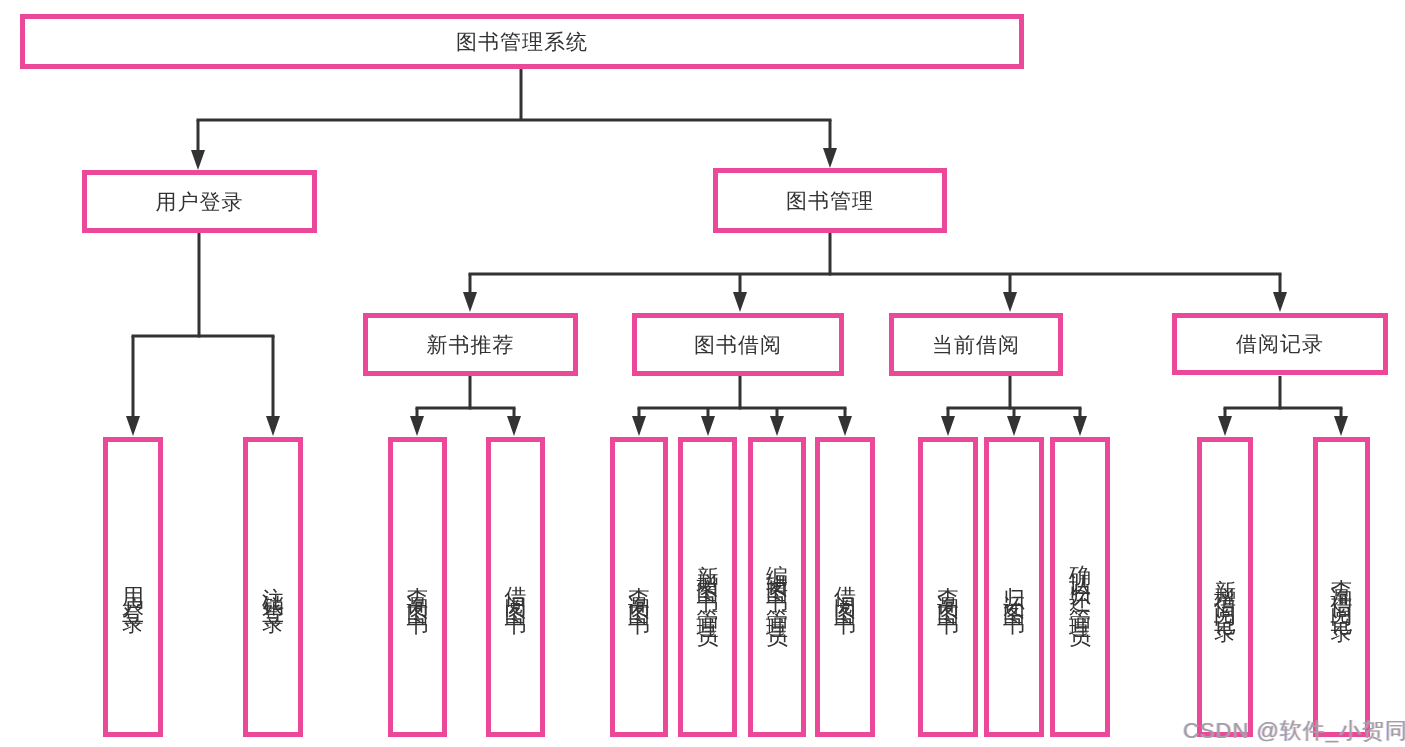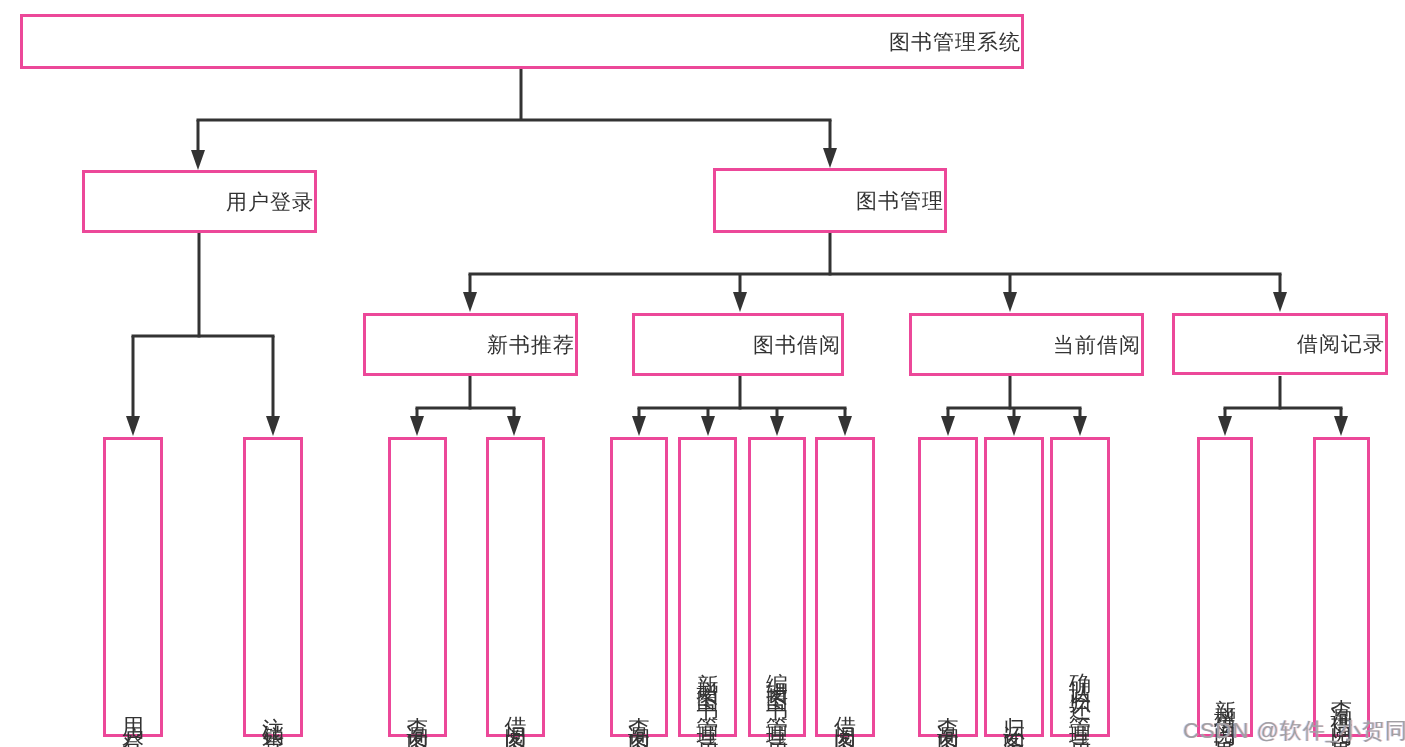--- a/index.html
+++ b/index.html
@@ -9,25 +9,25 @@
     background:#ffffff;
     font-family:"Liberation Sans","DejaVu Sans",sans-serif;
     overflow:hidden;
   }
   #connectors{position:absolute;left:0;top:0;width:1405px;height:747px;}
   #connectors line{stroke:#333333;stroke-width:3;}
   #connectors polygon{fill:#333333;}
   .box{
     position:absolute;
     box-sizing:border-box;
-    border:3px solid #ec4899;
+    border:5px solid #ec4899;
     background:#ffffff;
     display:flex;
     align-items:center;
-    justify-content:flex-end;
+    justify-content:center;
     color:#333333;
     z-index:2;
   }
   .box.h{font-size:21px;letter-spacing:1px;}
   .box.v{
     font-size:22px;
     writing-mode:vertical-rl;
     text-orientation:mixed;
     letter-spacing:0.40em;
     line-height:1;
@@ -136,21 +136,21 @@
   <div class="box h" style="left:363px;top:313px;width:215px;height:63px">
     <span>新书推荐</span>
   </div>
 
   <div class="box h" style="left:713px;top:168px;width:234px;height:65px">
     <span>图书管理</span>
   </div>
   <div class="box h" style="left:632px;top:313px;width:212px;height:63px">
     <span>图书借阅</span>
   </div>
-  <div class="box h" style="left:909px;top:313px;width:235px;height:63px">
+  <div class="box h" style="left:889px;top:313px;width:174px;height:63px">
     <span>当前借阅</span>
   </div>
   <div class="box h" style="left:1172px;top:313px;width:216px;height:62px">
     <span>借阅记录</span>
   </div>
 
   <div class="box v" style="left:103px;top:437px;width:60px;height:300px">
     <span>用户登录</span>
   </div>
   <div class="box v" style="left:243px;top:437px;width:60px;height:300px">

